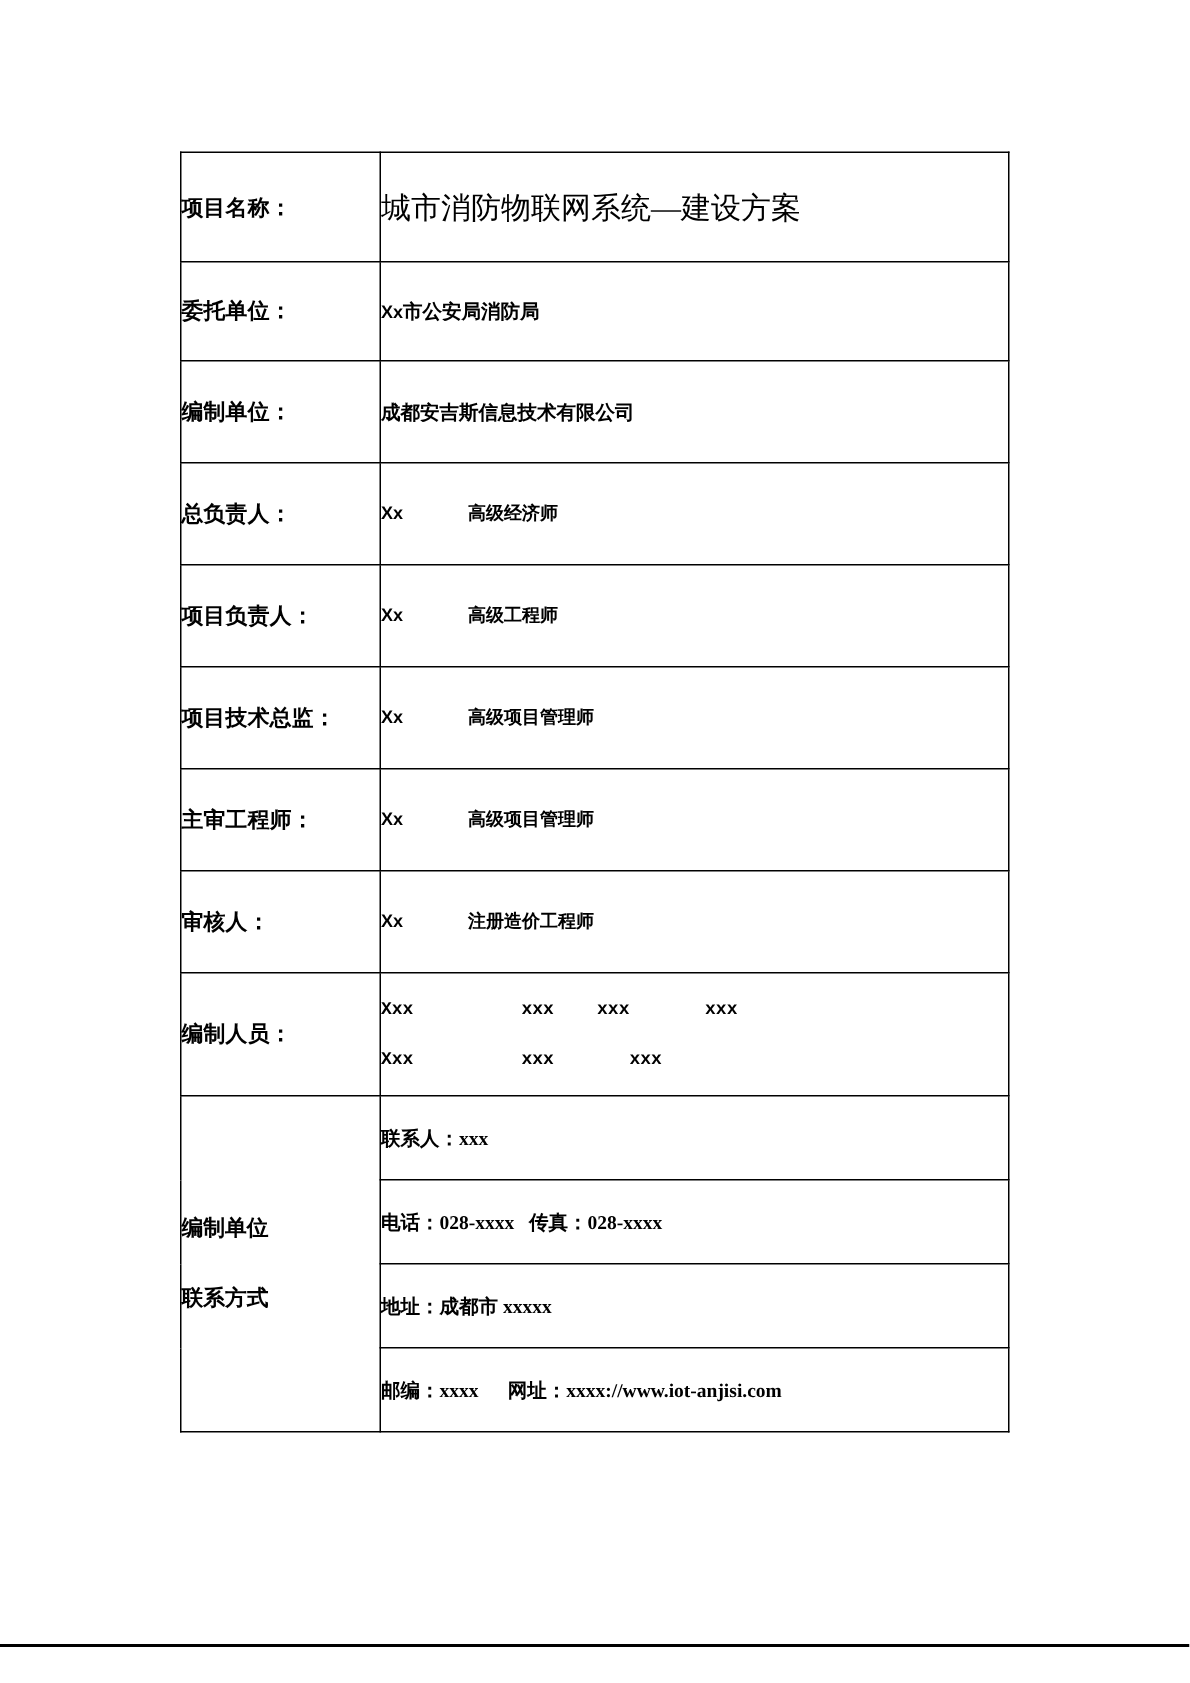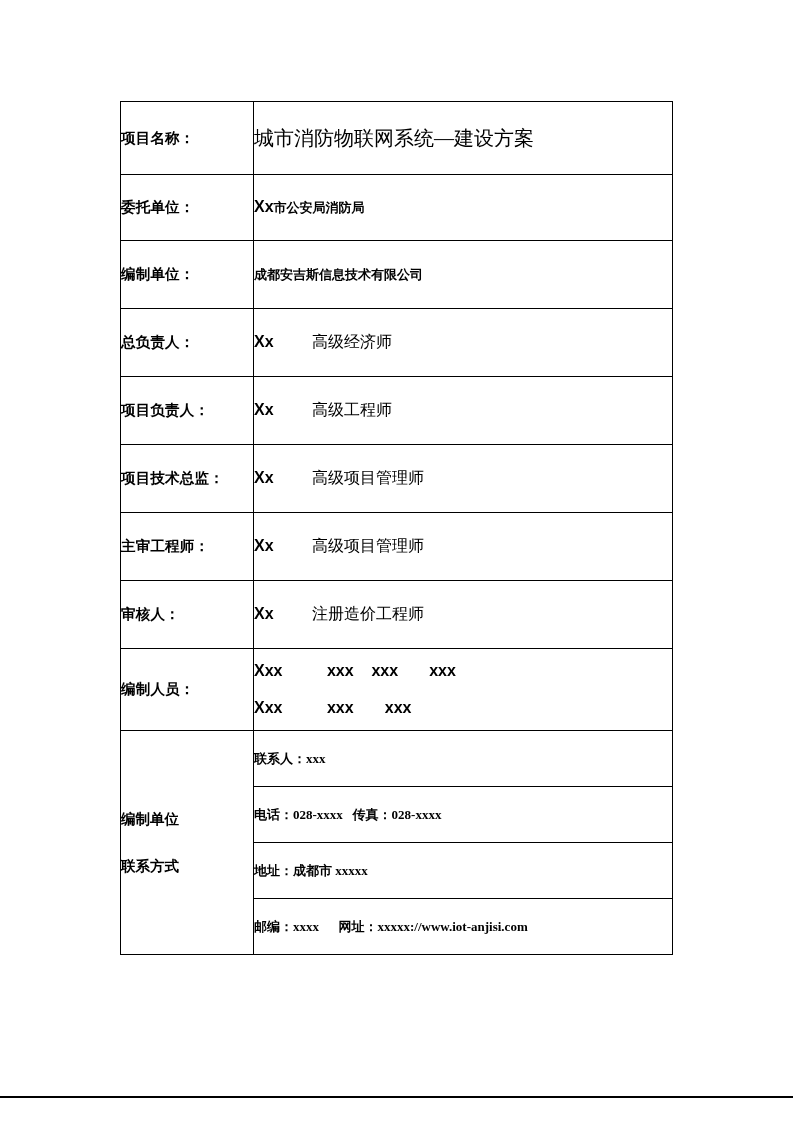--- a/index.html
+++ b/index.html
@@ -70,37 +70,37 @@
 
   .v-bold-cn {
     font-weight: 700;
     font-size: 13px;
   }
 
   .v-name {
     display: inline-block;
     font-family: "Liberation Sans", "DejaVu Sans", sans-serif;
     font-weight: 700;
-    font-size: 16px;
+    font-size: 12px;
   }
 
   .name-col {
     display: inline-block;
     width: 58px;
   }
 
   .v-role {
-    font-weight: 400;
-    font-size: 16px;
+    font-weight: 700;
+    font-size: 12px;
   }
 
   .staff-line {
-    font-family: Liberation Sans, sans-serif;
-    font-weight: 700;
-    font-size: 16px;
+    font-family: Liberation Mono, monospace;
+    font-weight: 700;
+    font-size: 12px;
     line-height: 1.0;
     white-space: pre;
   }
   .staff-line + .staff-line {
     margin-top: 21px;
   }
 
   .contact-label {
     padding-left: 9px;
     font-size: 14.5px;
@@ -220,21 +220,21 @@
       </tr>
 
       <tr class="row-sub">
         <td class="value-cell">
           <span class="kv">地址：</span><span class="kv">成都市 </span><span class="kv val">xxxxx</span>
         </td>
       </tr>
 
       <tr class="row-sub">
         <td class="value-cell">
-          <span class="kv">邮编：</span><span class="kv val">xxxx</span><span class="kv">&nbsp;&nbsp;&nbsp;&nbsp;&nbsp;&nbsp;</span><span class="kv">网址：</span><span class="kv url">xxxxx://www.iot-anjisi.com</span>
+          <span class="kv">邮编：</span><span class="kv val">xxxx</span><span class="kv">&nbsp;&nbsp;&nbsp;&nbsp;&nbsp;&nbsp;</span><span class="kv">网址：</span><span class="kv url">xxxx://www.iot-anjisi.com</span>
         </td>
       </tr>
 
     </tbody>
   </table>
 
   <div class="footer-rule"></div>
 
 </div>
 

